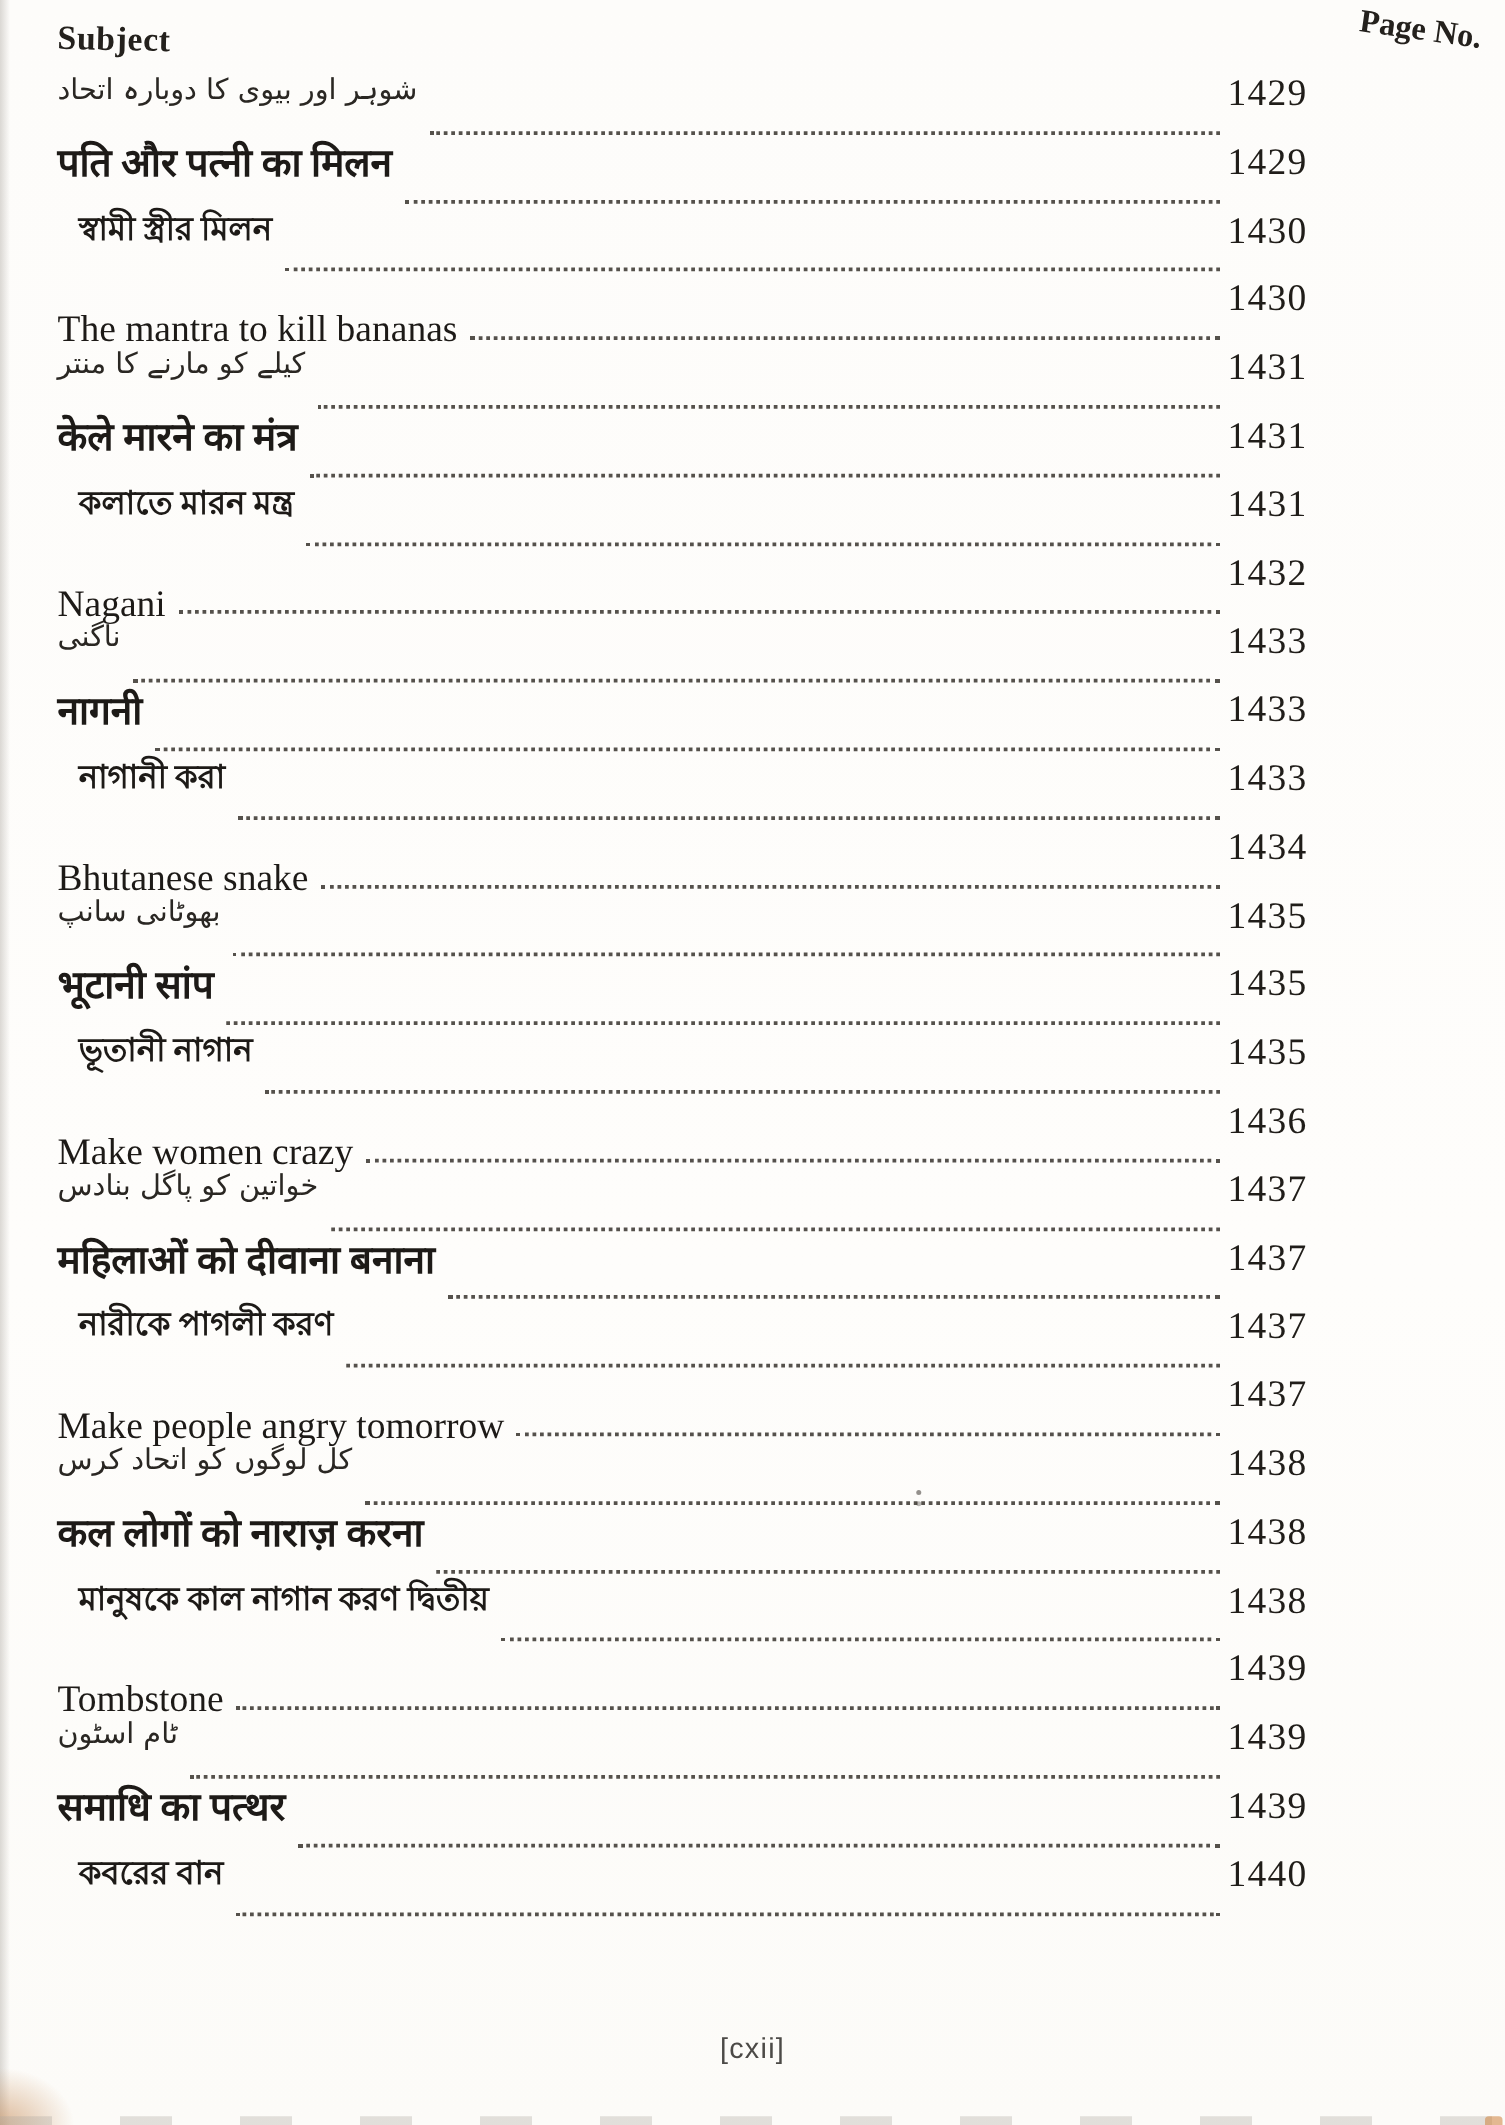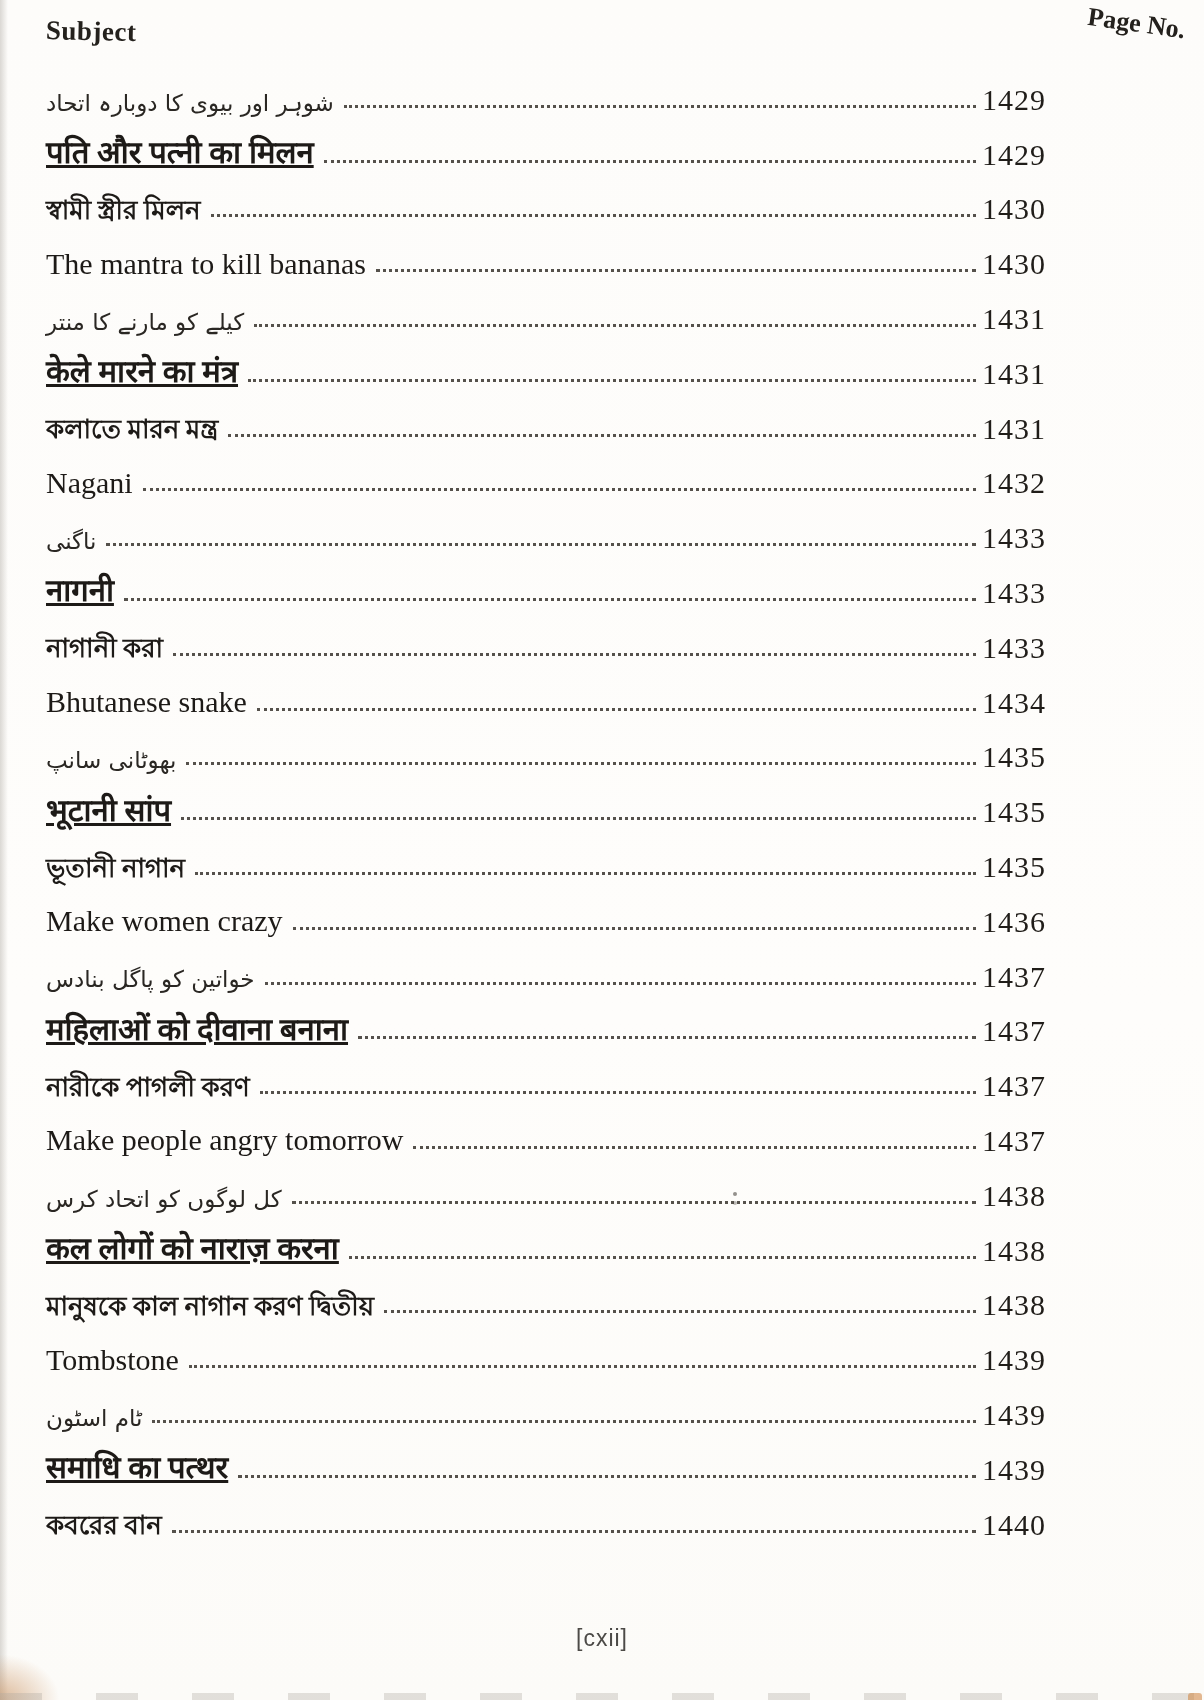--- a/index.html
+++ b/index.html
@@ -47,21 +47,20 @@
 
   
   .toc-list {
     position: absolute;
     top: 60px;
     left: 46px;
     right: 152px;
   }
   .row {
     display: flex;
-    align-items: flex-end;
     height: 54.8px;
   }
   .title {
     white-space: nowrap;
     line-height: 1.05;
     flex: 0 0 auto;
   }
   .leader {
     flex: 1 1 auto;
     min-width: 24px;
@@ -81,26 +80,26 @@
   
   .lang-en .title {
     font-size: 30px;
     font-family: "Liberation Serif", serif;
     margin-top: 24px;
   }
   .lang-hi .title {
     font-size: 31px;
     font-weight: 600;
     font-family: "Liberation Serif", "DejaVu Sans", serif;
-    text-decoration: underline;
   }
   .lang-bn .title {
     font-size: 26px;
     font-weight: 600;
     font-family: "Liberation Serif", "DejaVu Sans", serif;
+    margin-left: 17px;
   }
   .lang-ur .title {
     font-size: 23px;
     direction: rtl;
     unicode-bidi: isolate;
     font-family: "DejaVu Sans", sans-serif;
     color: #2a2723;
   }
 
   

